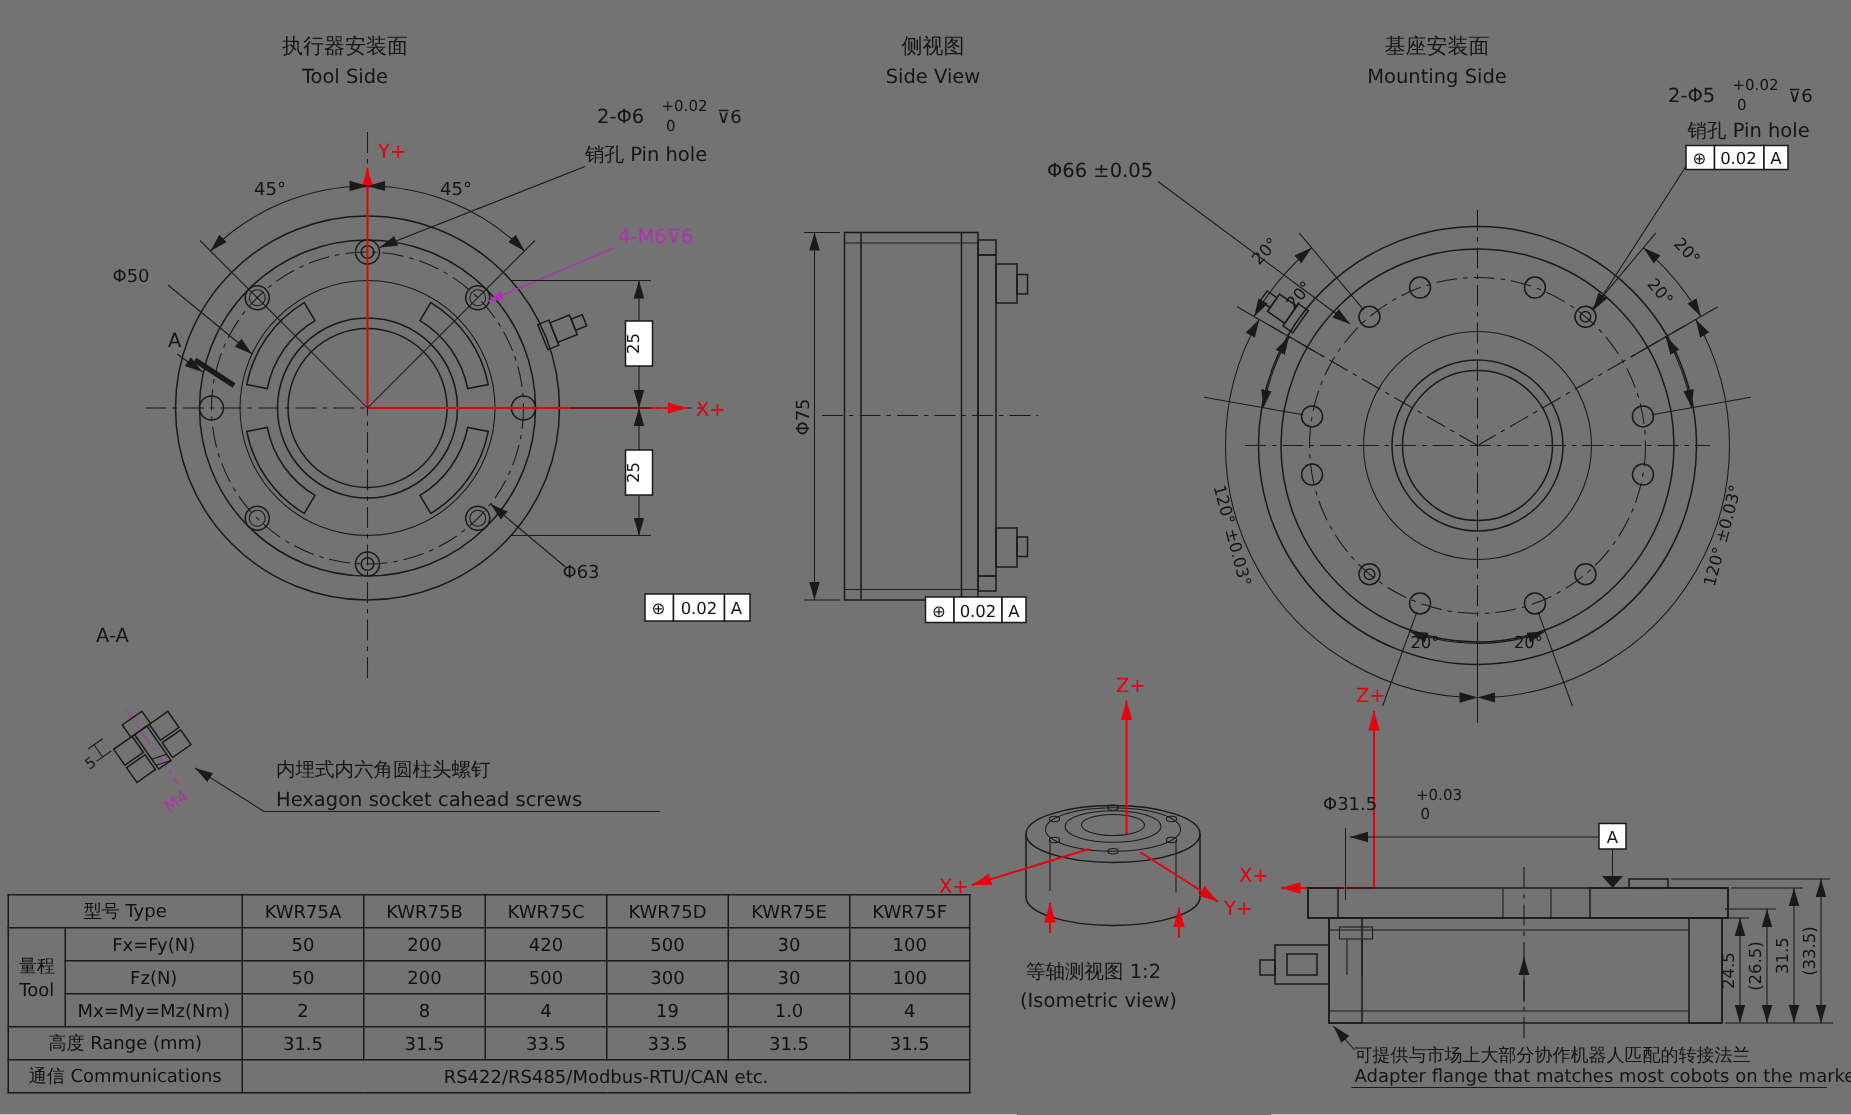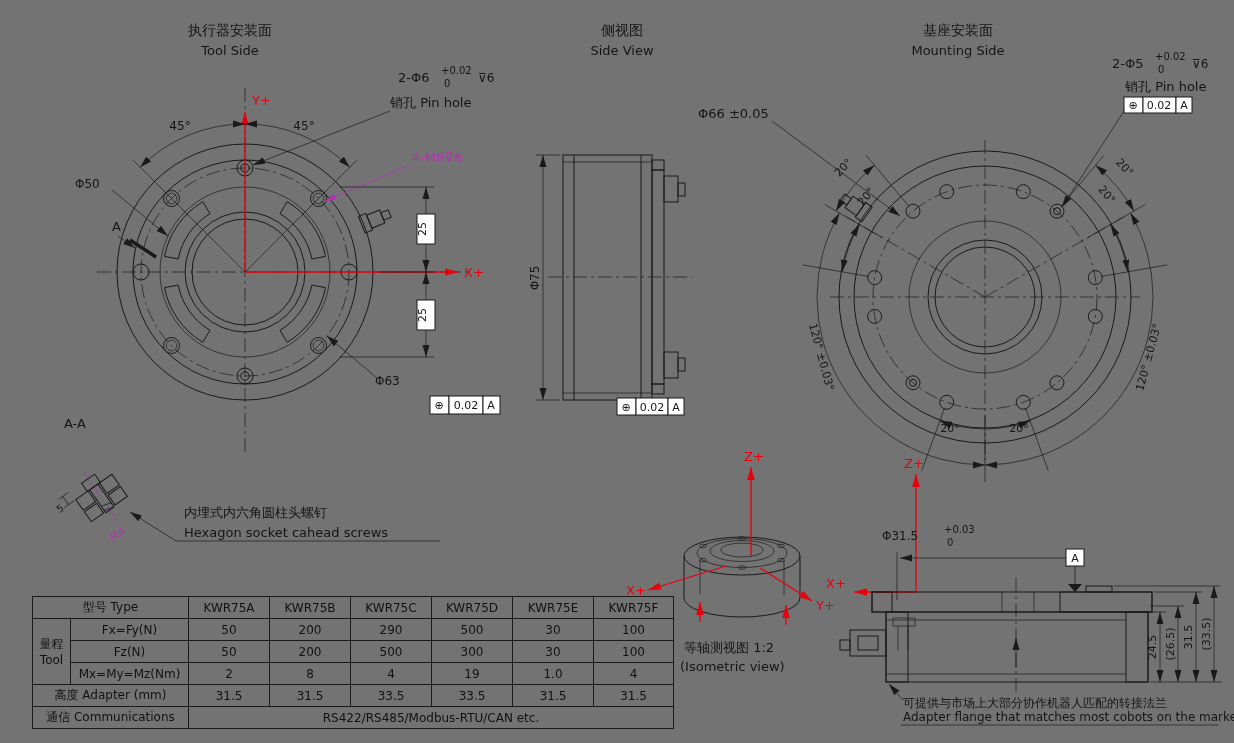--- a/index.html
+++ b/index.html
@@ -12,21 +12,21 @@
   .t10{font-size:10px}.t11{font-size:11px}.t12{font-size:12px}.t13{font-size:13px}.t14{font-size:14px}
   .ln{stroke:#1a1a1a;fill:none;stroke-width:1;}
   .lt{stroke:#1a1a1a;fill:none;stroke-width:0.7;}
   .cl{stroke:#1a1a1a;fill:none;stroke-width:0.7;stroke-dasharray:14 4 3 4;}
   .clm{stroke:#b431b4;fill:none;stroke-width:0.8;stroke-dasharray:10 3 3 3;}
   .red{stroke:#e8000d;fill:none;stroke-width:1.3;}
   .mag{stroke:#b431b4;fill:none;stroke-width:0.9;}
   .thick{stroke:#1a1a1a;fill:none;stroke-width:3.5;}
   .frame{fill:#ffffff;stroke:#1a1a1a;stroke-width:1;}
   table.spec{position:absolute;left:5px;top:596px;border-collapse:collapse;
-             font-size:12px;color:#111;table-layout:fixed;margin-left:27px;}
+             font-size:12px;color:#111;table-layout:fixed;}
   table.spec td{border:1px solid #1a1a1a;text-align:center;height:21px;padding:0 2px;
                 overflow:hidden;white-space:nowrap;}
   table.spec{border:1.5px solid #1a1a1a;}
 </style>
 </head>
 <body>
 
 <div class="stage">
 
 <svg width="1234" height="743" viewBox="0 0 1234 743">
@@ -392,21 +392,21 @@
       <td>KWR75F</td>
     </tr>
     <tr>
       <td rowspan="3">
         <div>量程</div>
         <div>Tool</div>
       </td>
       <td>Fx=Fy(N)</td>
       <td>50</td>
       <td>200</td>
-      <td>290</td>
+      <td>420</td>
       <td>500</td>
       <td>30</td>
       <td>100</td>
     </tr>
     <tr>
       <td>Fz(N)</td>
       <td>50</td>
       <td>200</td>
       <td>500</td>
       <td>300</td>
@@ -416,21 +416,21 @@
     <tr>
       <td>Mx=My=Mz(Nm)</td>
       <td>2</td>
       <td>8</td>
       <td>4</td>
       <td>19</td>
       <td>1.0</td>
       <td>4</td>
     </tr>
     <tr>
-      <td colspan="2">高度 Adapter (mm)</td>
+      <td colspan="2">高度 Range (mm)</td>
       <td>31.5</td>
       <td>31.5</td>
       <td>33.5</td>
       <td>33.5</td>
       <td>31.5</td>
       <td>31.5</td>
     </tr>
     <tr>
       <td colspan="2">通信 Communications</td>
       <td colspan="6">RS422/RS485/Modbus-RTU/CAN etc.</td>

